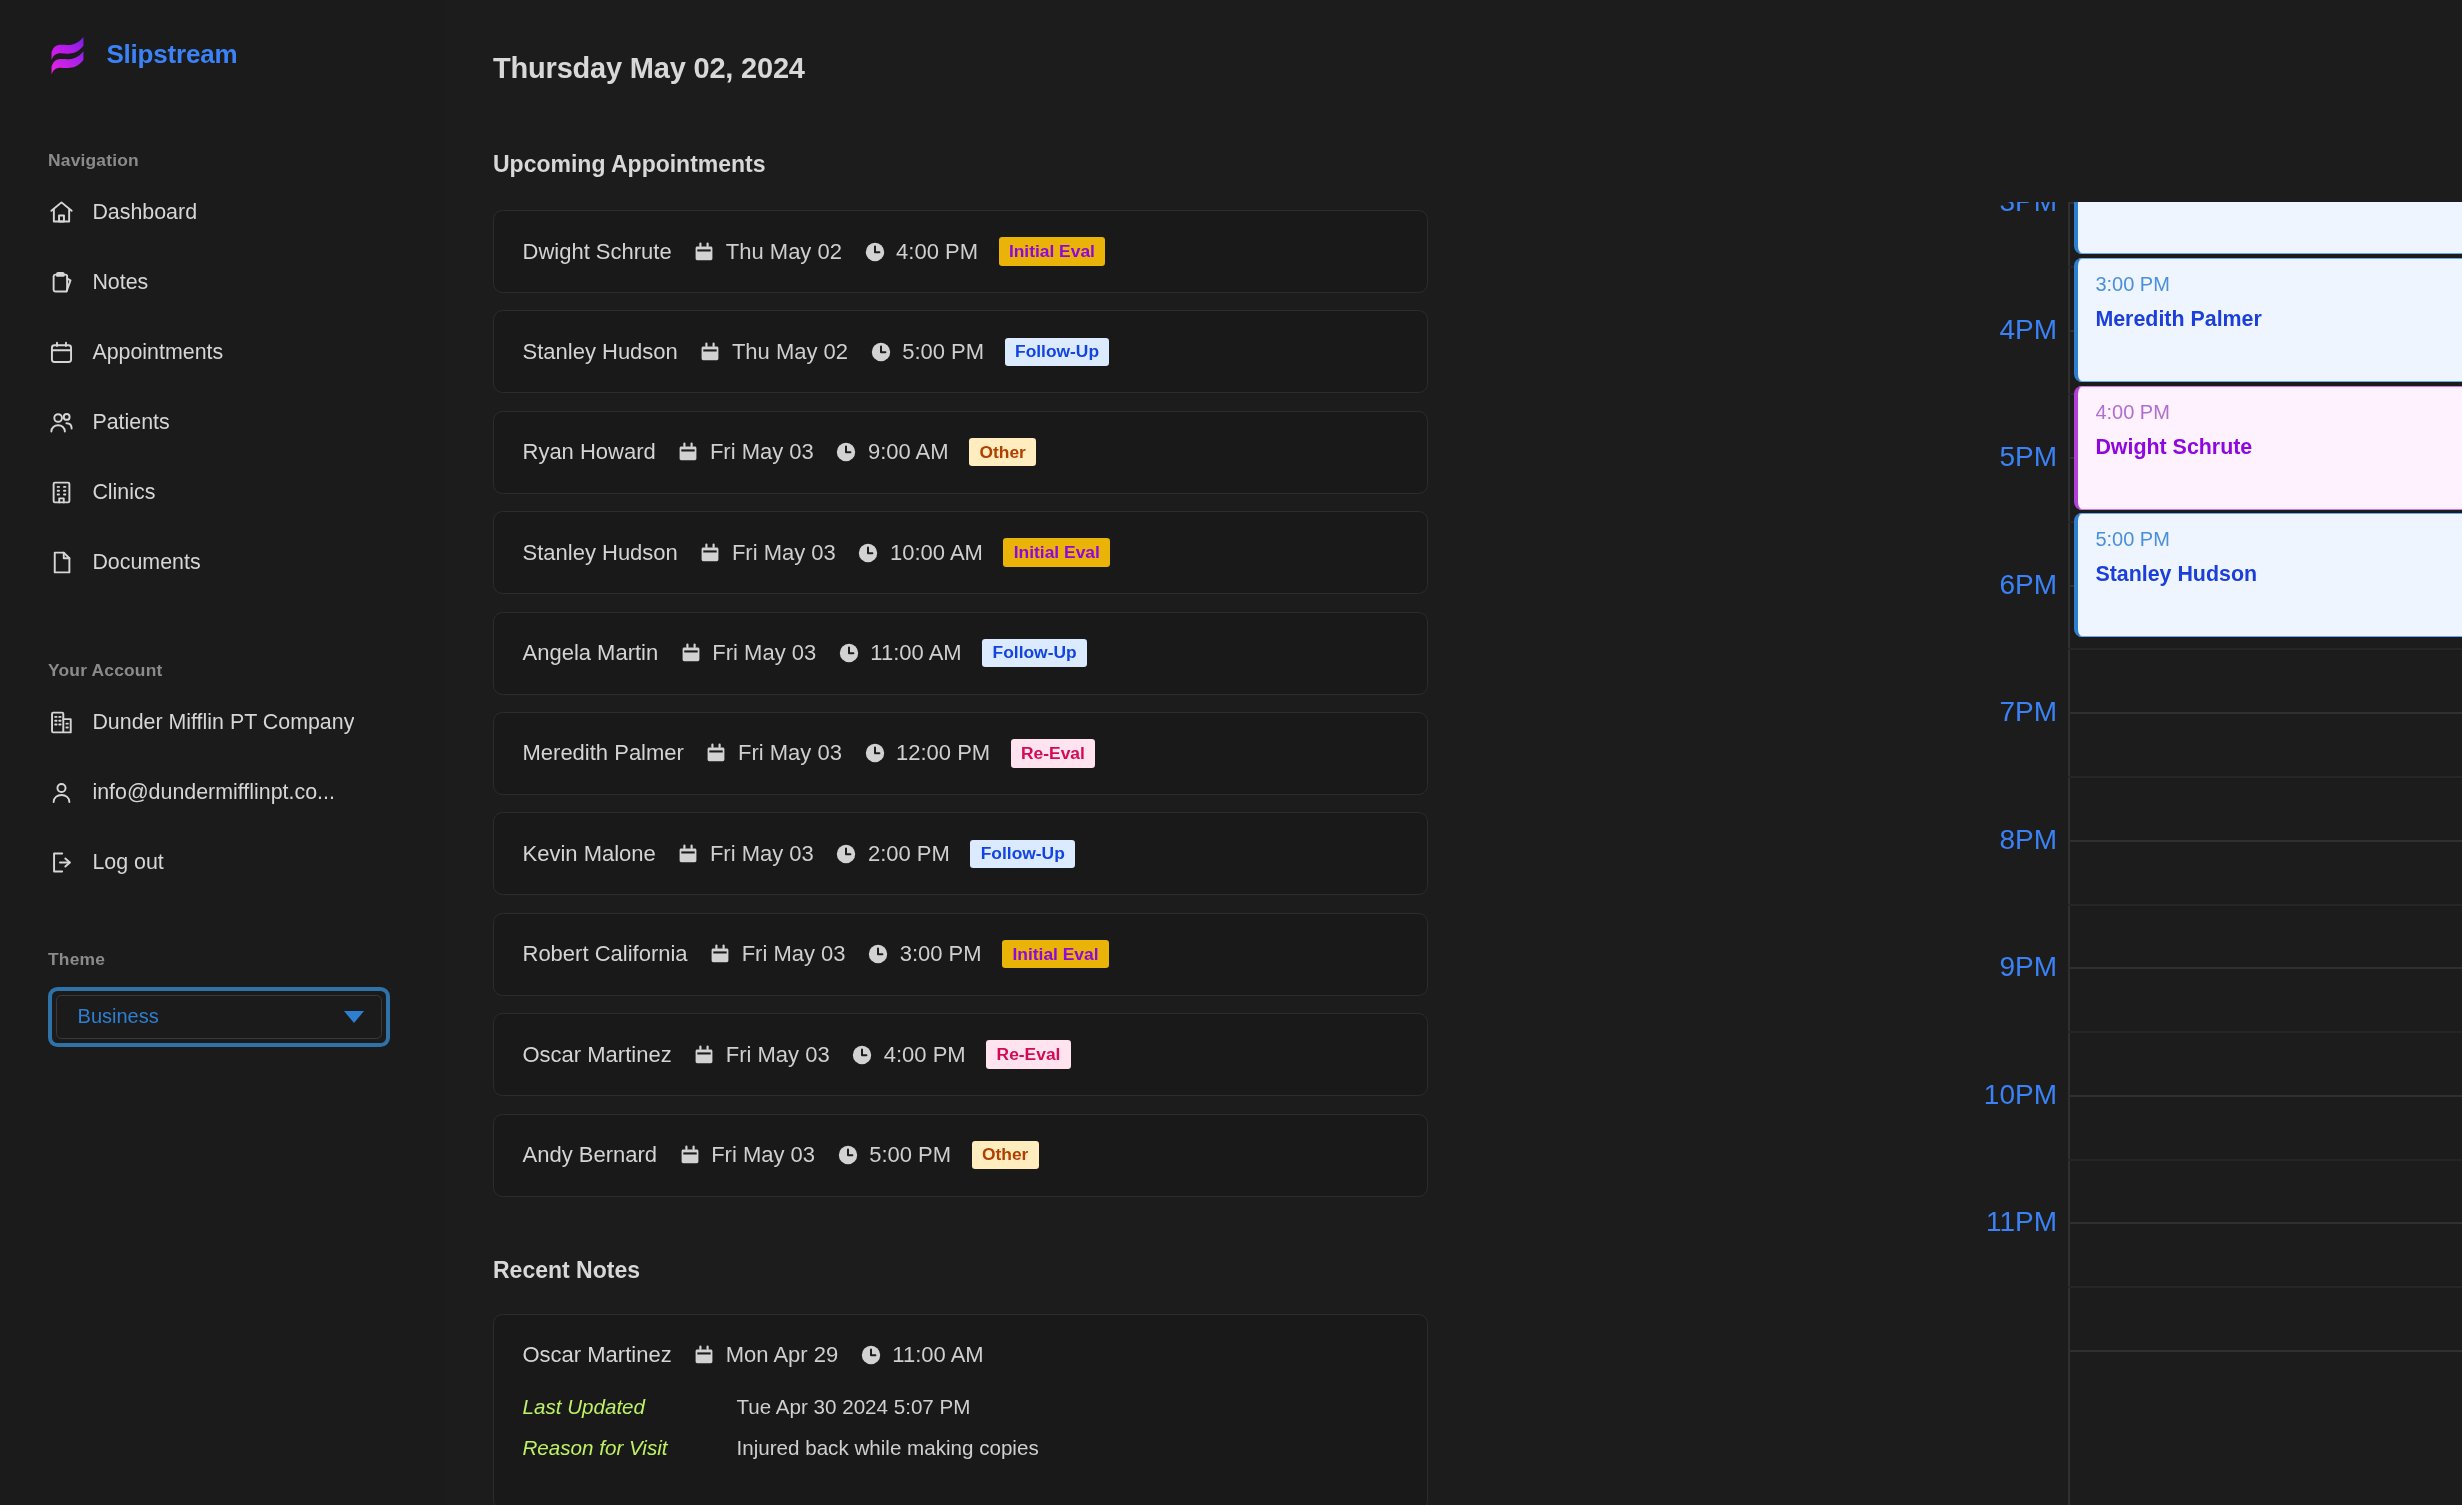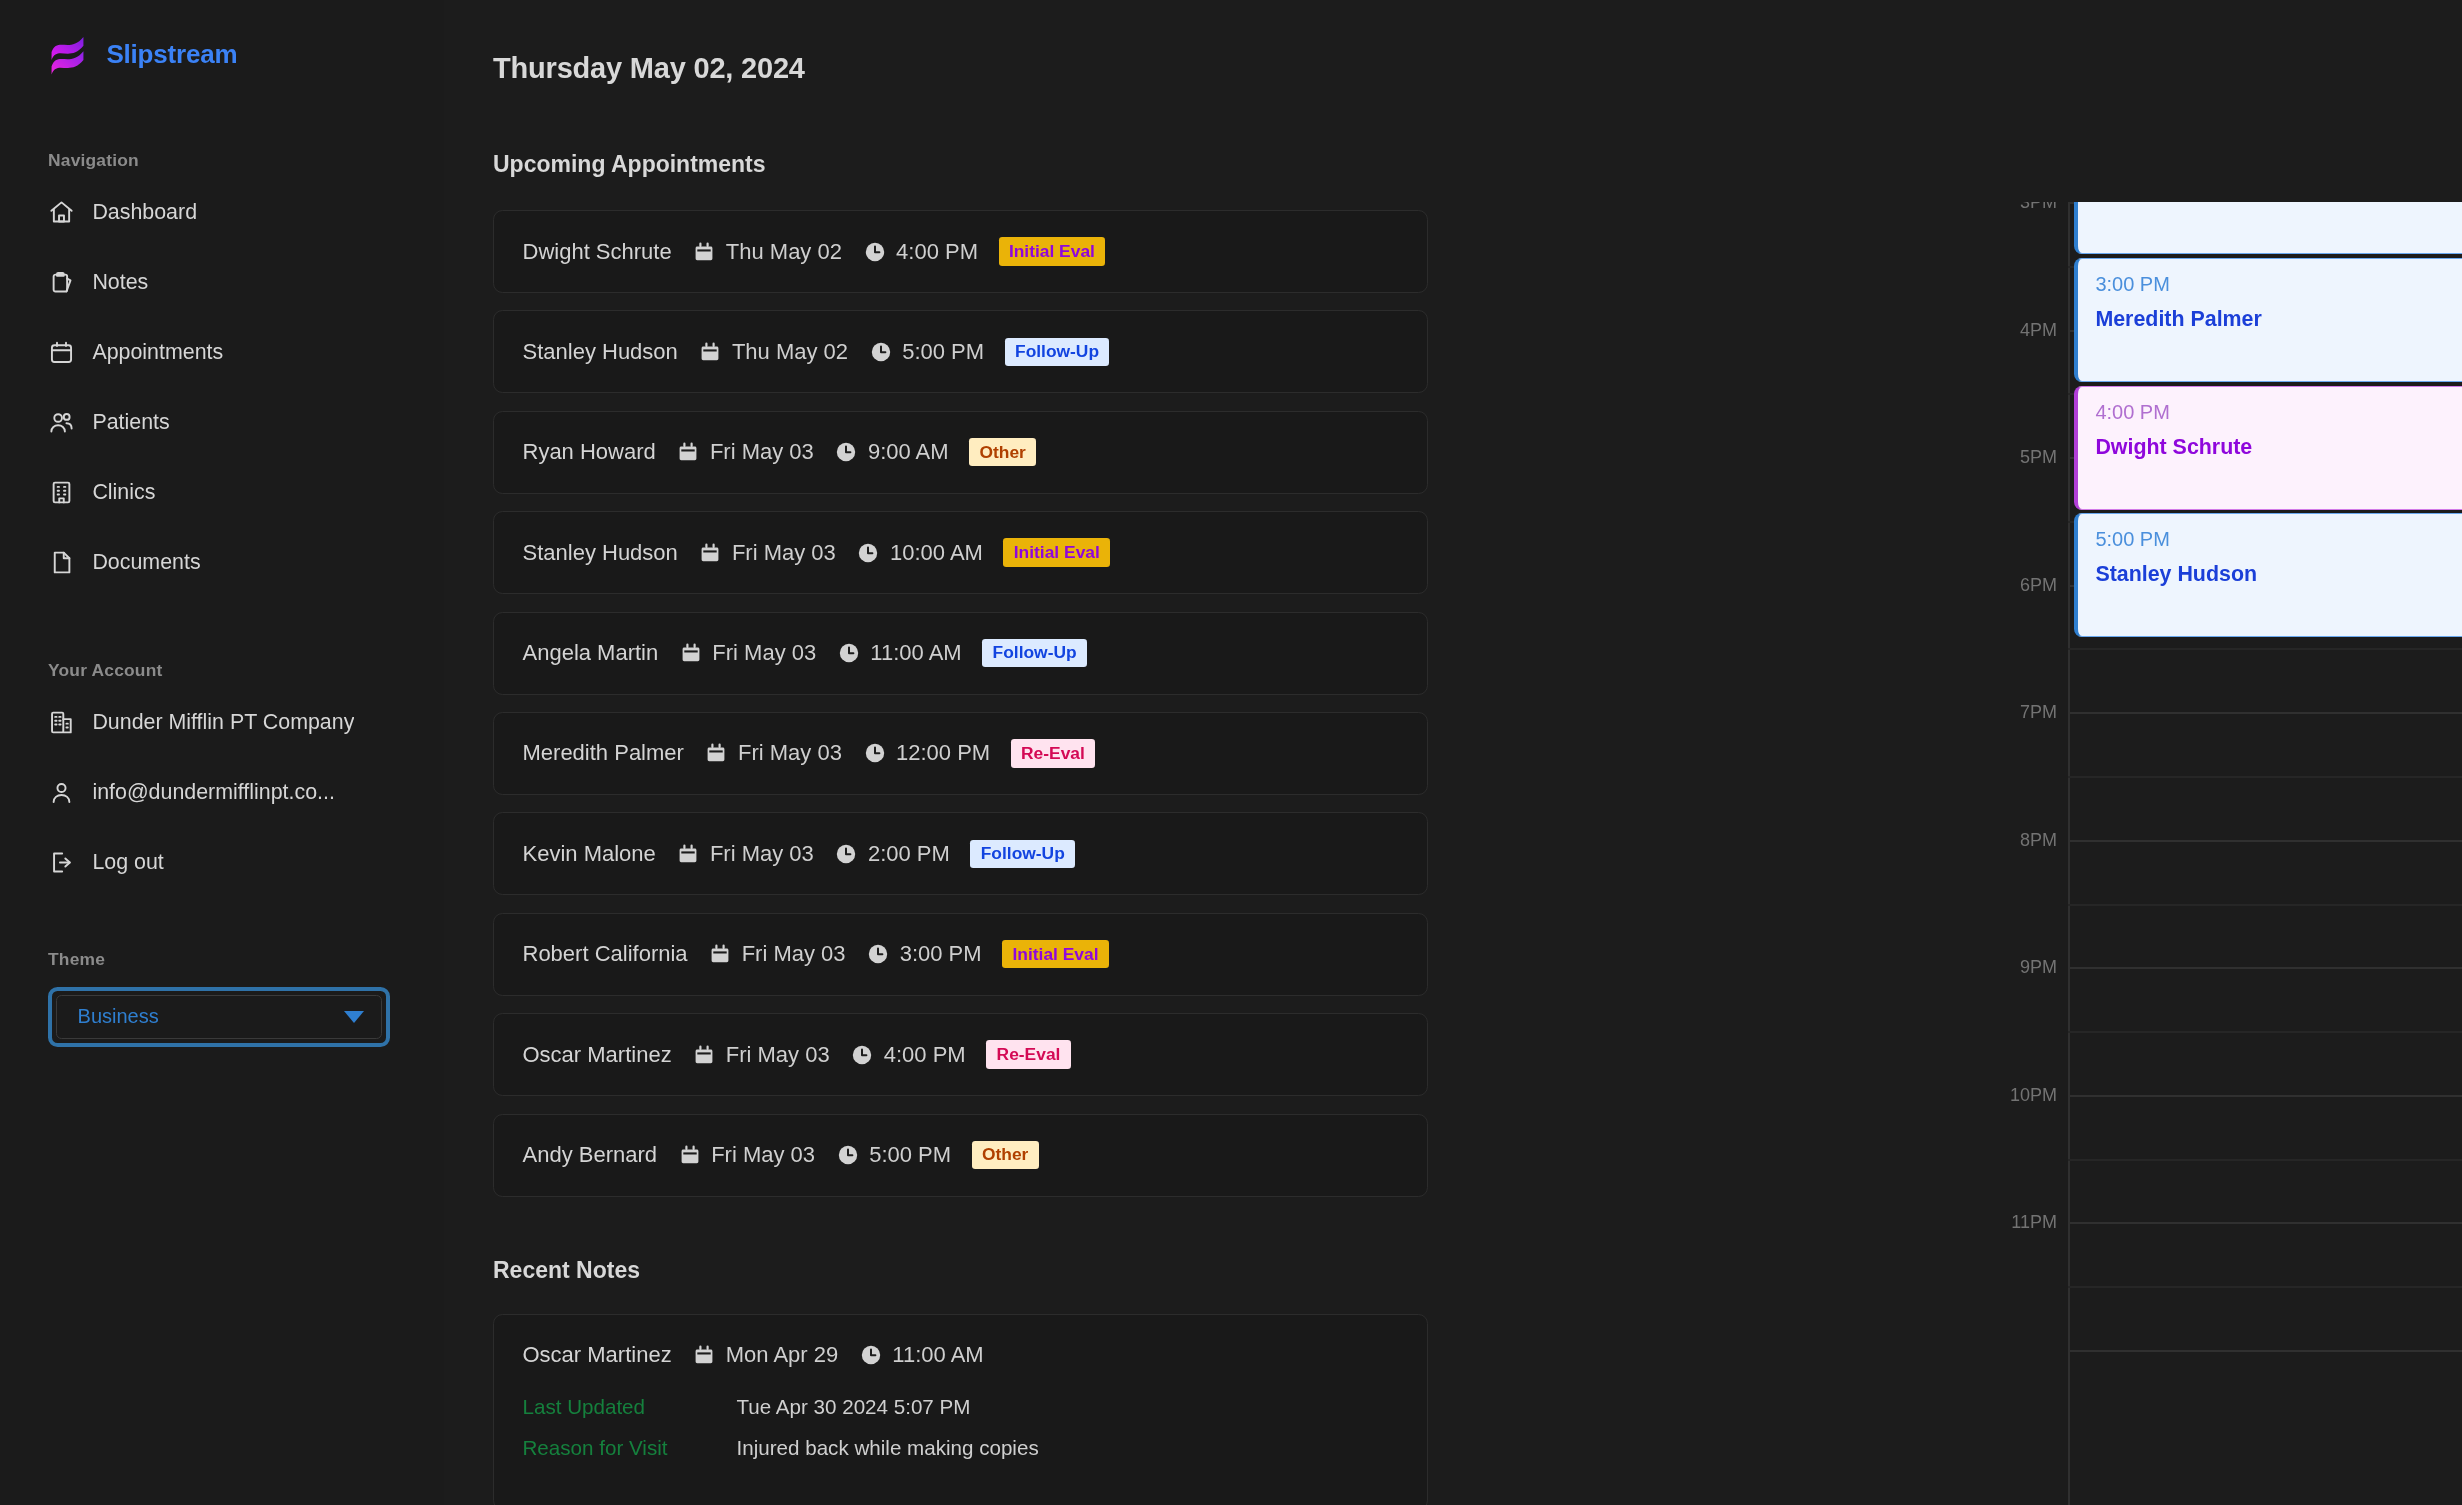--- a/index.html
+++ b/index.html
@@ -91,32 +91,32 @@
   }
   .b-initial { background: #eab308; color: #8f07dc; }
   .b-follow  { background: #dceaff; color: #1244e0; }
   .b-other   { background: #ffedc0; color: #b04000; }
   .b-reeval  { background: #ffe3ef; color: #d40a55; }
 
   .notes-head { margin-top: 60px; }
   .note-card { padding: 27px 28.5px 32px 28.5px; margin-top: 30px; }
   .note-top { display: flex; align-items: center; margin-bottom: 27px; }
   .note-kv { display: flex; margin-bottom: 17.4px; font-size: 20.6px; }
-  .note-k { width: 214px; color: #15803d; flex: 0 0 214px; }
+  .note-k { width: 214px; color: #bef264; flex: 0 0 214px; font-style: italic; }
   .note-v { color: #cfcfcf; }
 
   
   .right-col { position: absolute; left: 1537px; top: 0; width: 925px; height: 1505px; }
   .cal-scroll { position: absolute; left: 0; top: 202px; width: 925px; height: 1303px; overflow: hidden; }
   .cal-grid { position: relative; width: 925px; }
   .hline { position: absolute; left: 87px; right: 76px; height: 1.6px; background: #303030; top: 0; }
   .hline.half { background: #262626; }
   .hlabel {
     position: absolute; left: 0; width: 76px; text-align: right;
-    font-size: 18px; color: #737373; transform: translateY(-50%);
+    font-size: 28px; color: #3b82f6; transform: translateY(-50%);
   }
   .vline { position: absolute; left: 87px; top: 0; bottom: 0; width: 1.6px; background: #303030; }
 
   .event {
     position: absolute; left: 93px; right: 76px;
     border-radius: 8px; padding: 14.3px 0 0 17.4px; overflow: hidden;
   }
   .ev-blue   { background: #eef5fe; border: 1.6px solid #6aa9f0; border-left: 4.8px solid #2f7fd0; }
   .ev-purple { background: #fdf2fd; border: 1.6px solid #d27ae8; border-left: 4.8px solid #b23fd8; }
   .ev-time { font-size: 20px; margin-bottom: 11px; }

